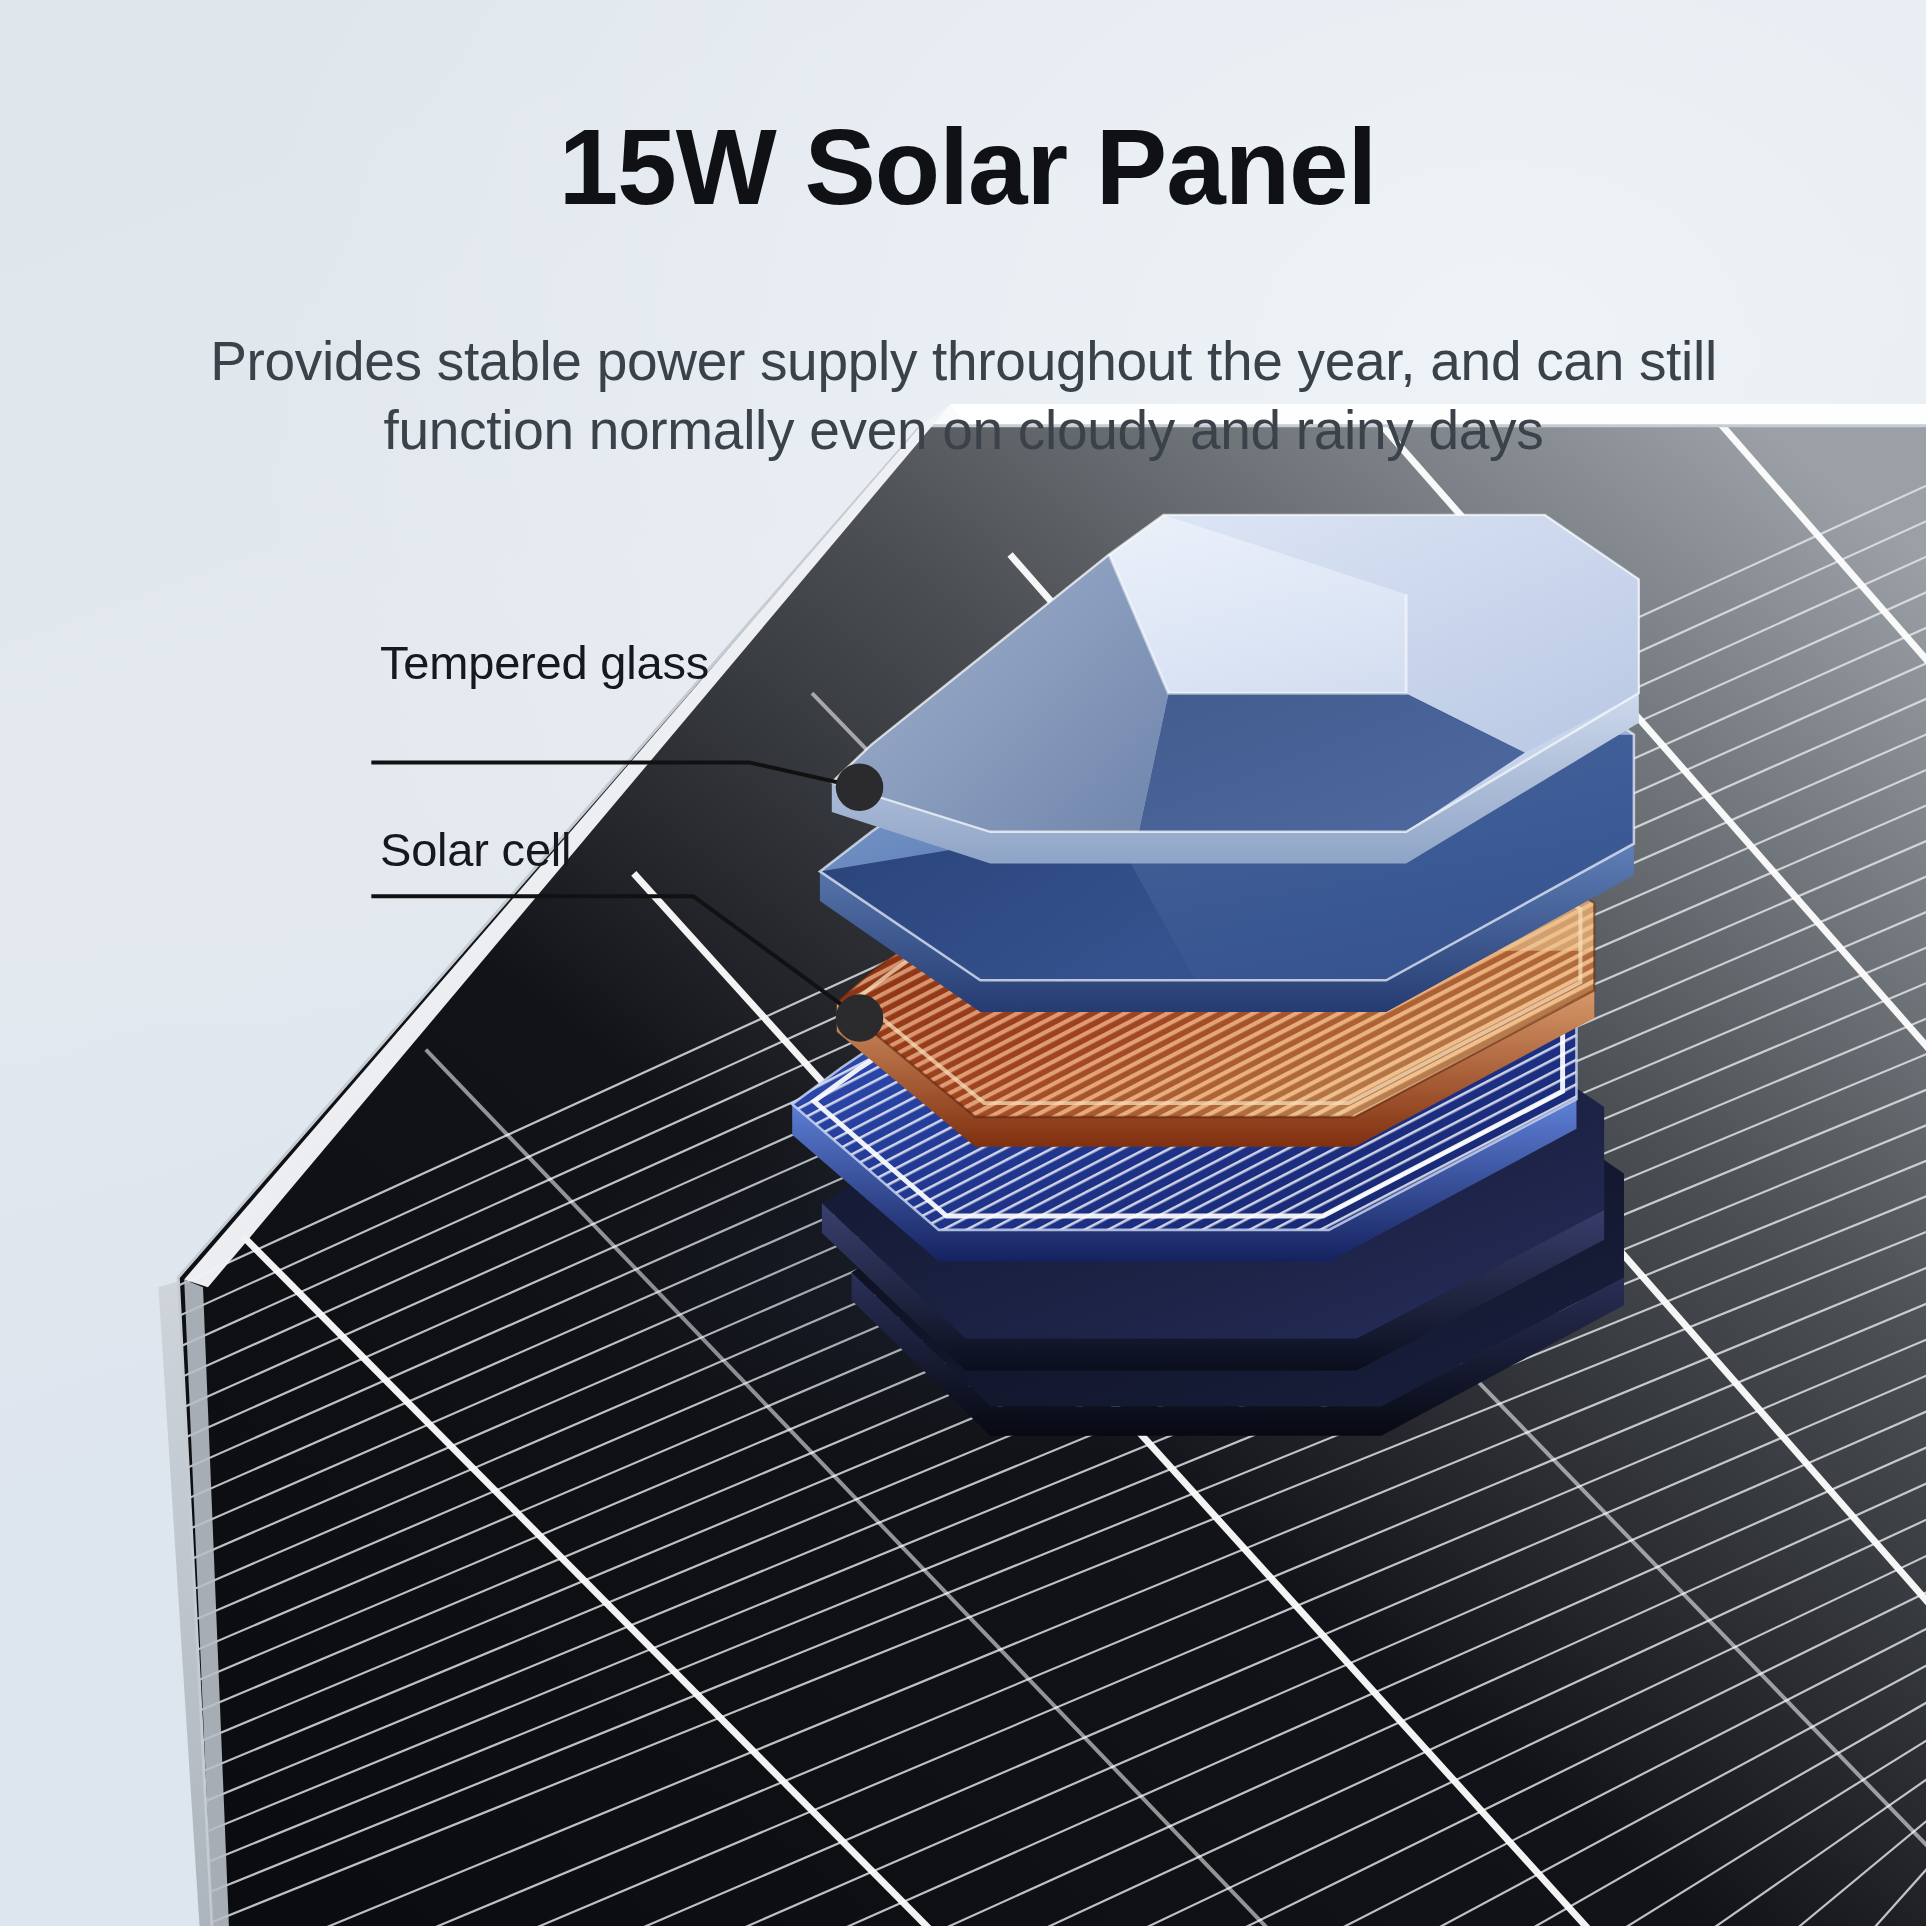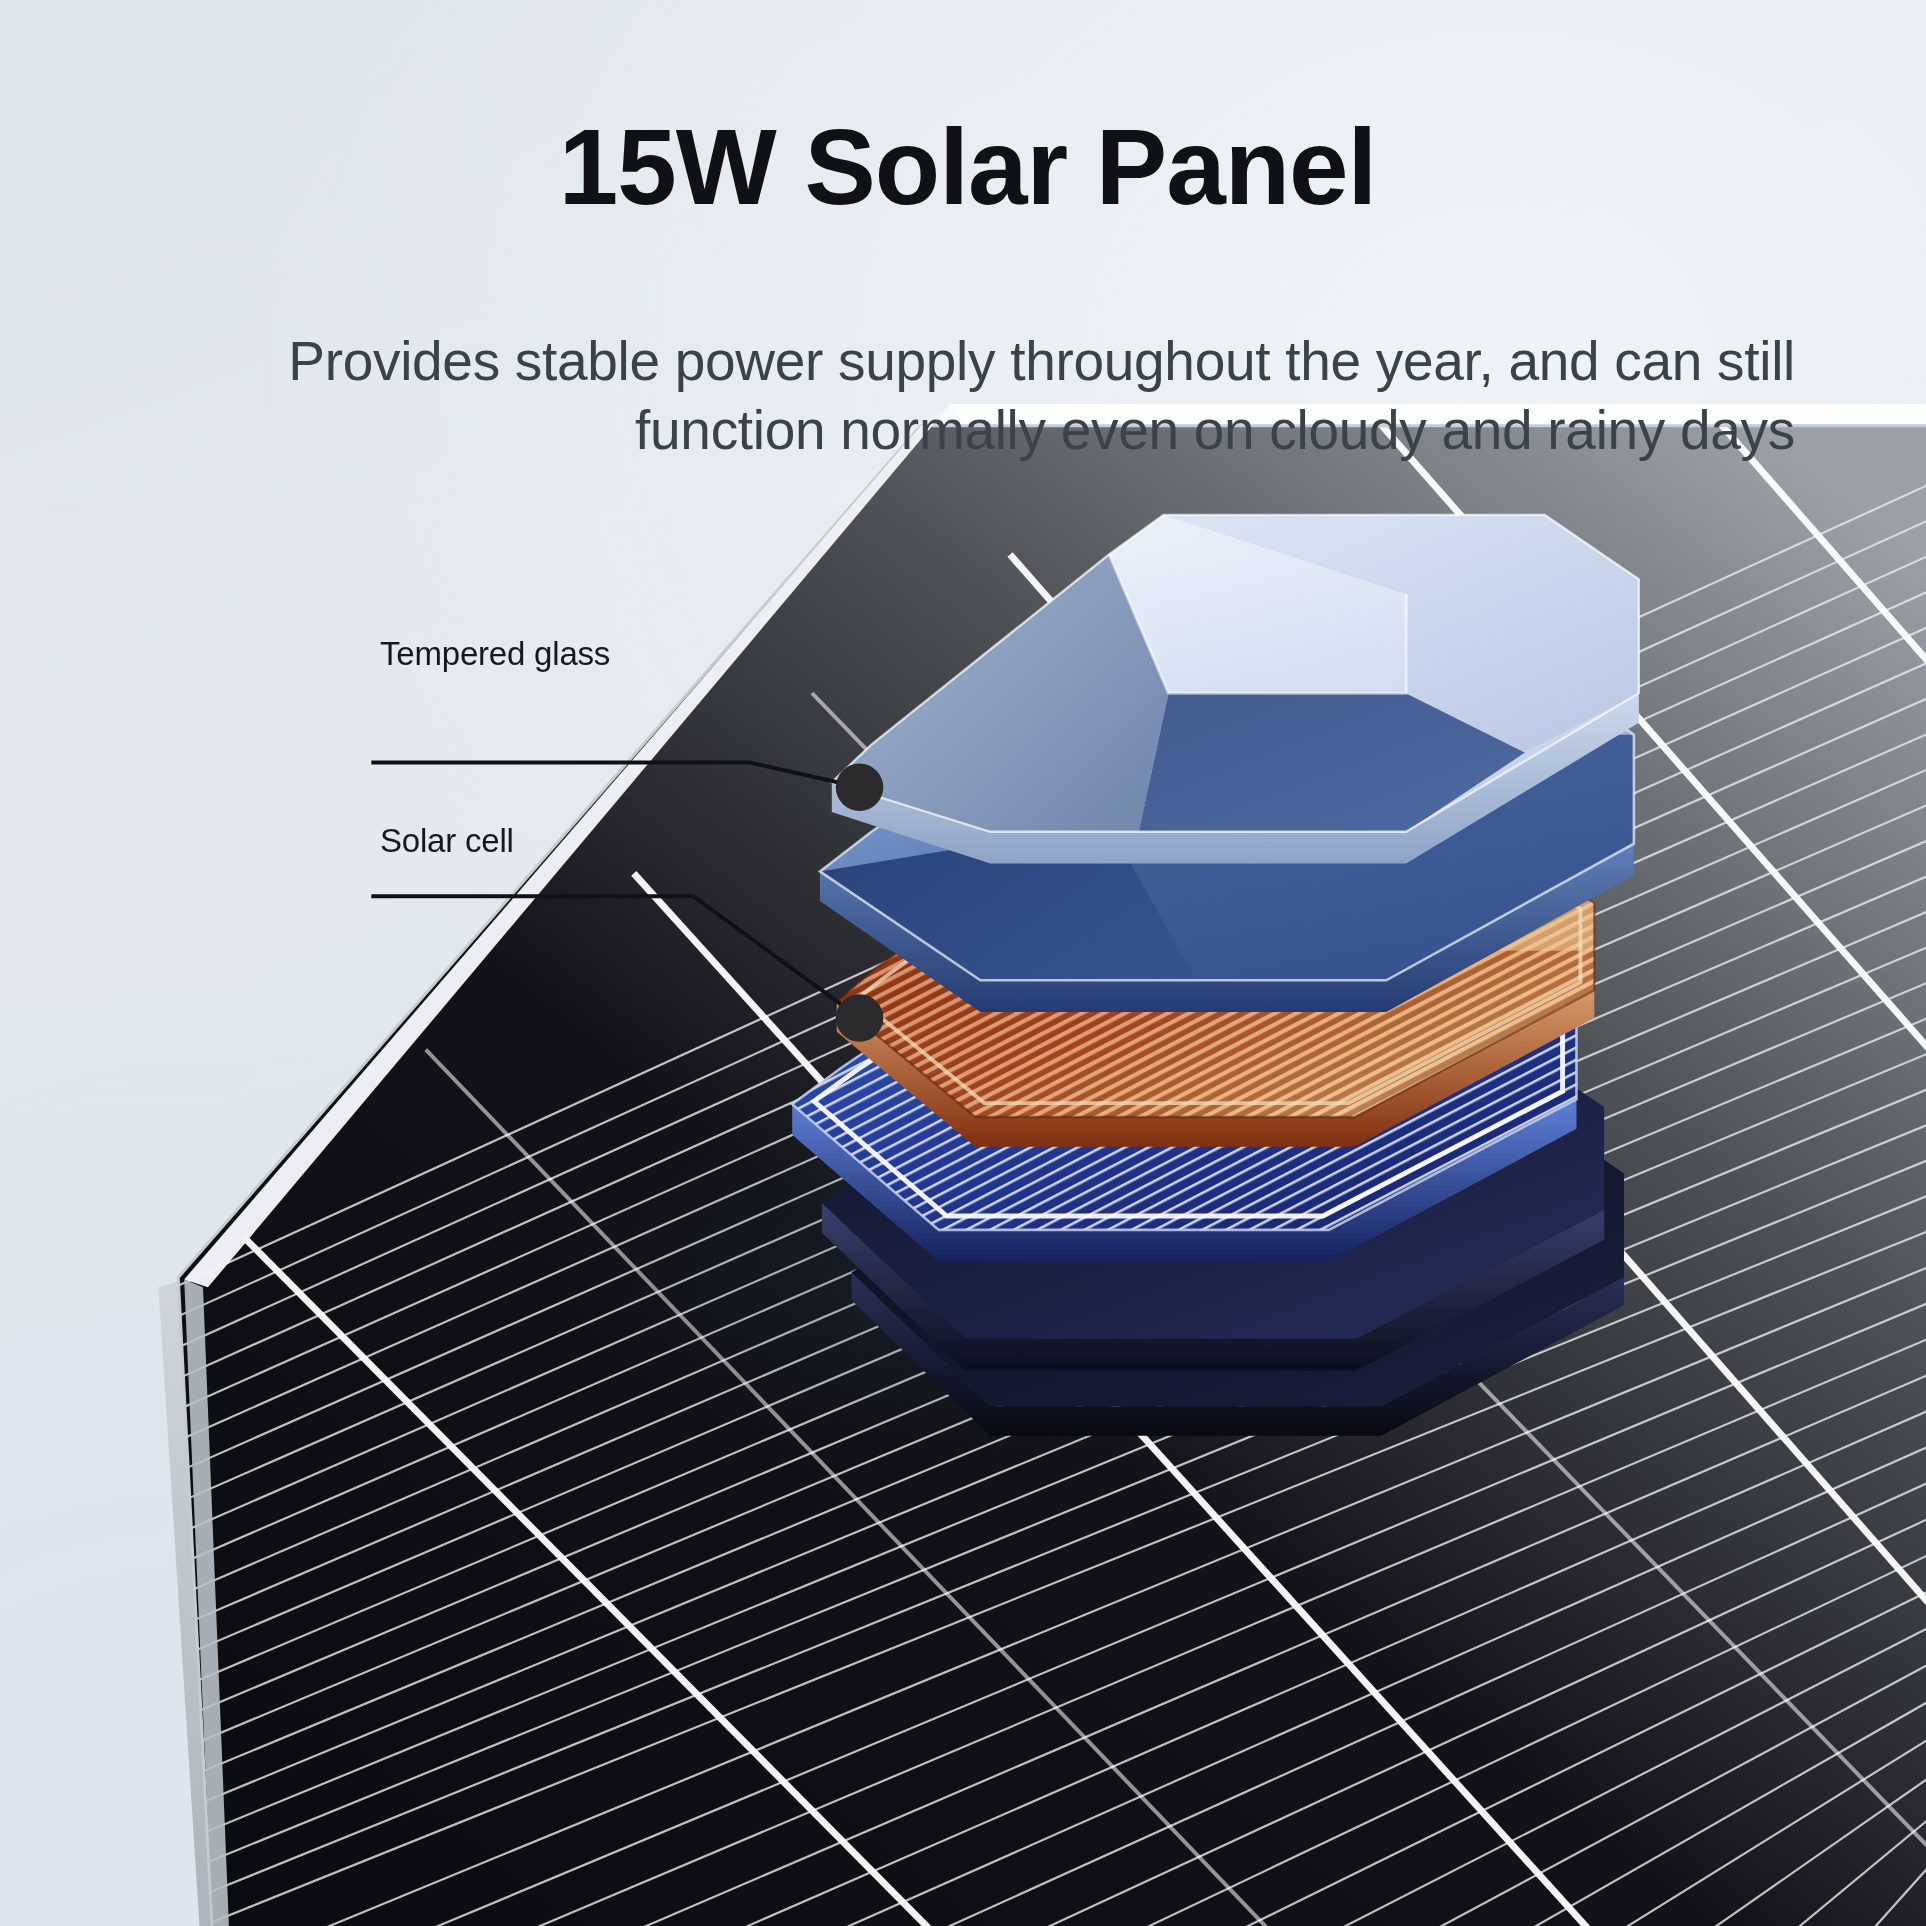--- a/index.html
+++ b/index.html
@@ -19,26 +19,26 @@
   #art{position:absolute;inset:0;width:1927px;height:1927px;}
   .txtlayer{position:absolute;inset:0;pointer-events:none;}
   #title{
     position:absolute;left:0;right:0;top:111px;text-align:center;
     font-size:107px;font-weight:700;color:#101114;letter-spacing:-1px;
     line-height:1.06;
     margin-left:8px;
   }
   #subtitle{
     position:absolute;left:50%;transform:translateX(-50%);top:327px;
-    width:1663px;text-align:right;
+    width:1663px;text-align:center;
     font-size:55px;font-weight:400;color:#3b4249;line-height:1.26;
     letter-spacing:-0.3px;
   }
   .callout{
-    position:absolute;font-size:33px;font-weight:400;color:#15181c;
+    position:absolute;font-size:47px;font-weight:400;color:#15181c;
     letter-spacing:-0.2px;white-space:nowrap;
   }
   #callout-glass{left:380px;top:635px;}
   #callout-cell{left:380px;top:822px;}
 </style>
 </head>
 <body>
 
 <div id="stage">
   <div id="bg"></div>

